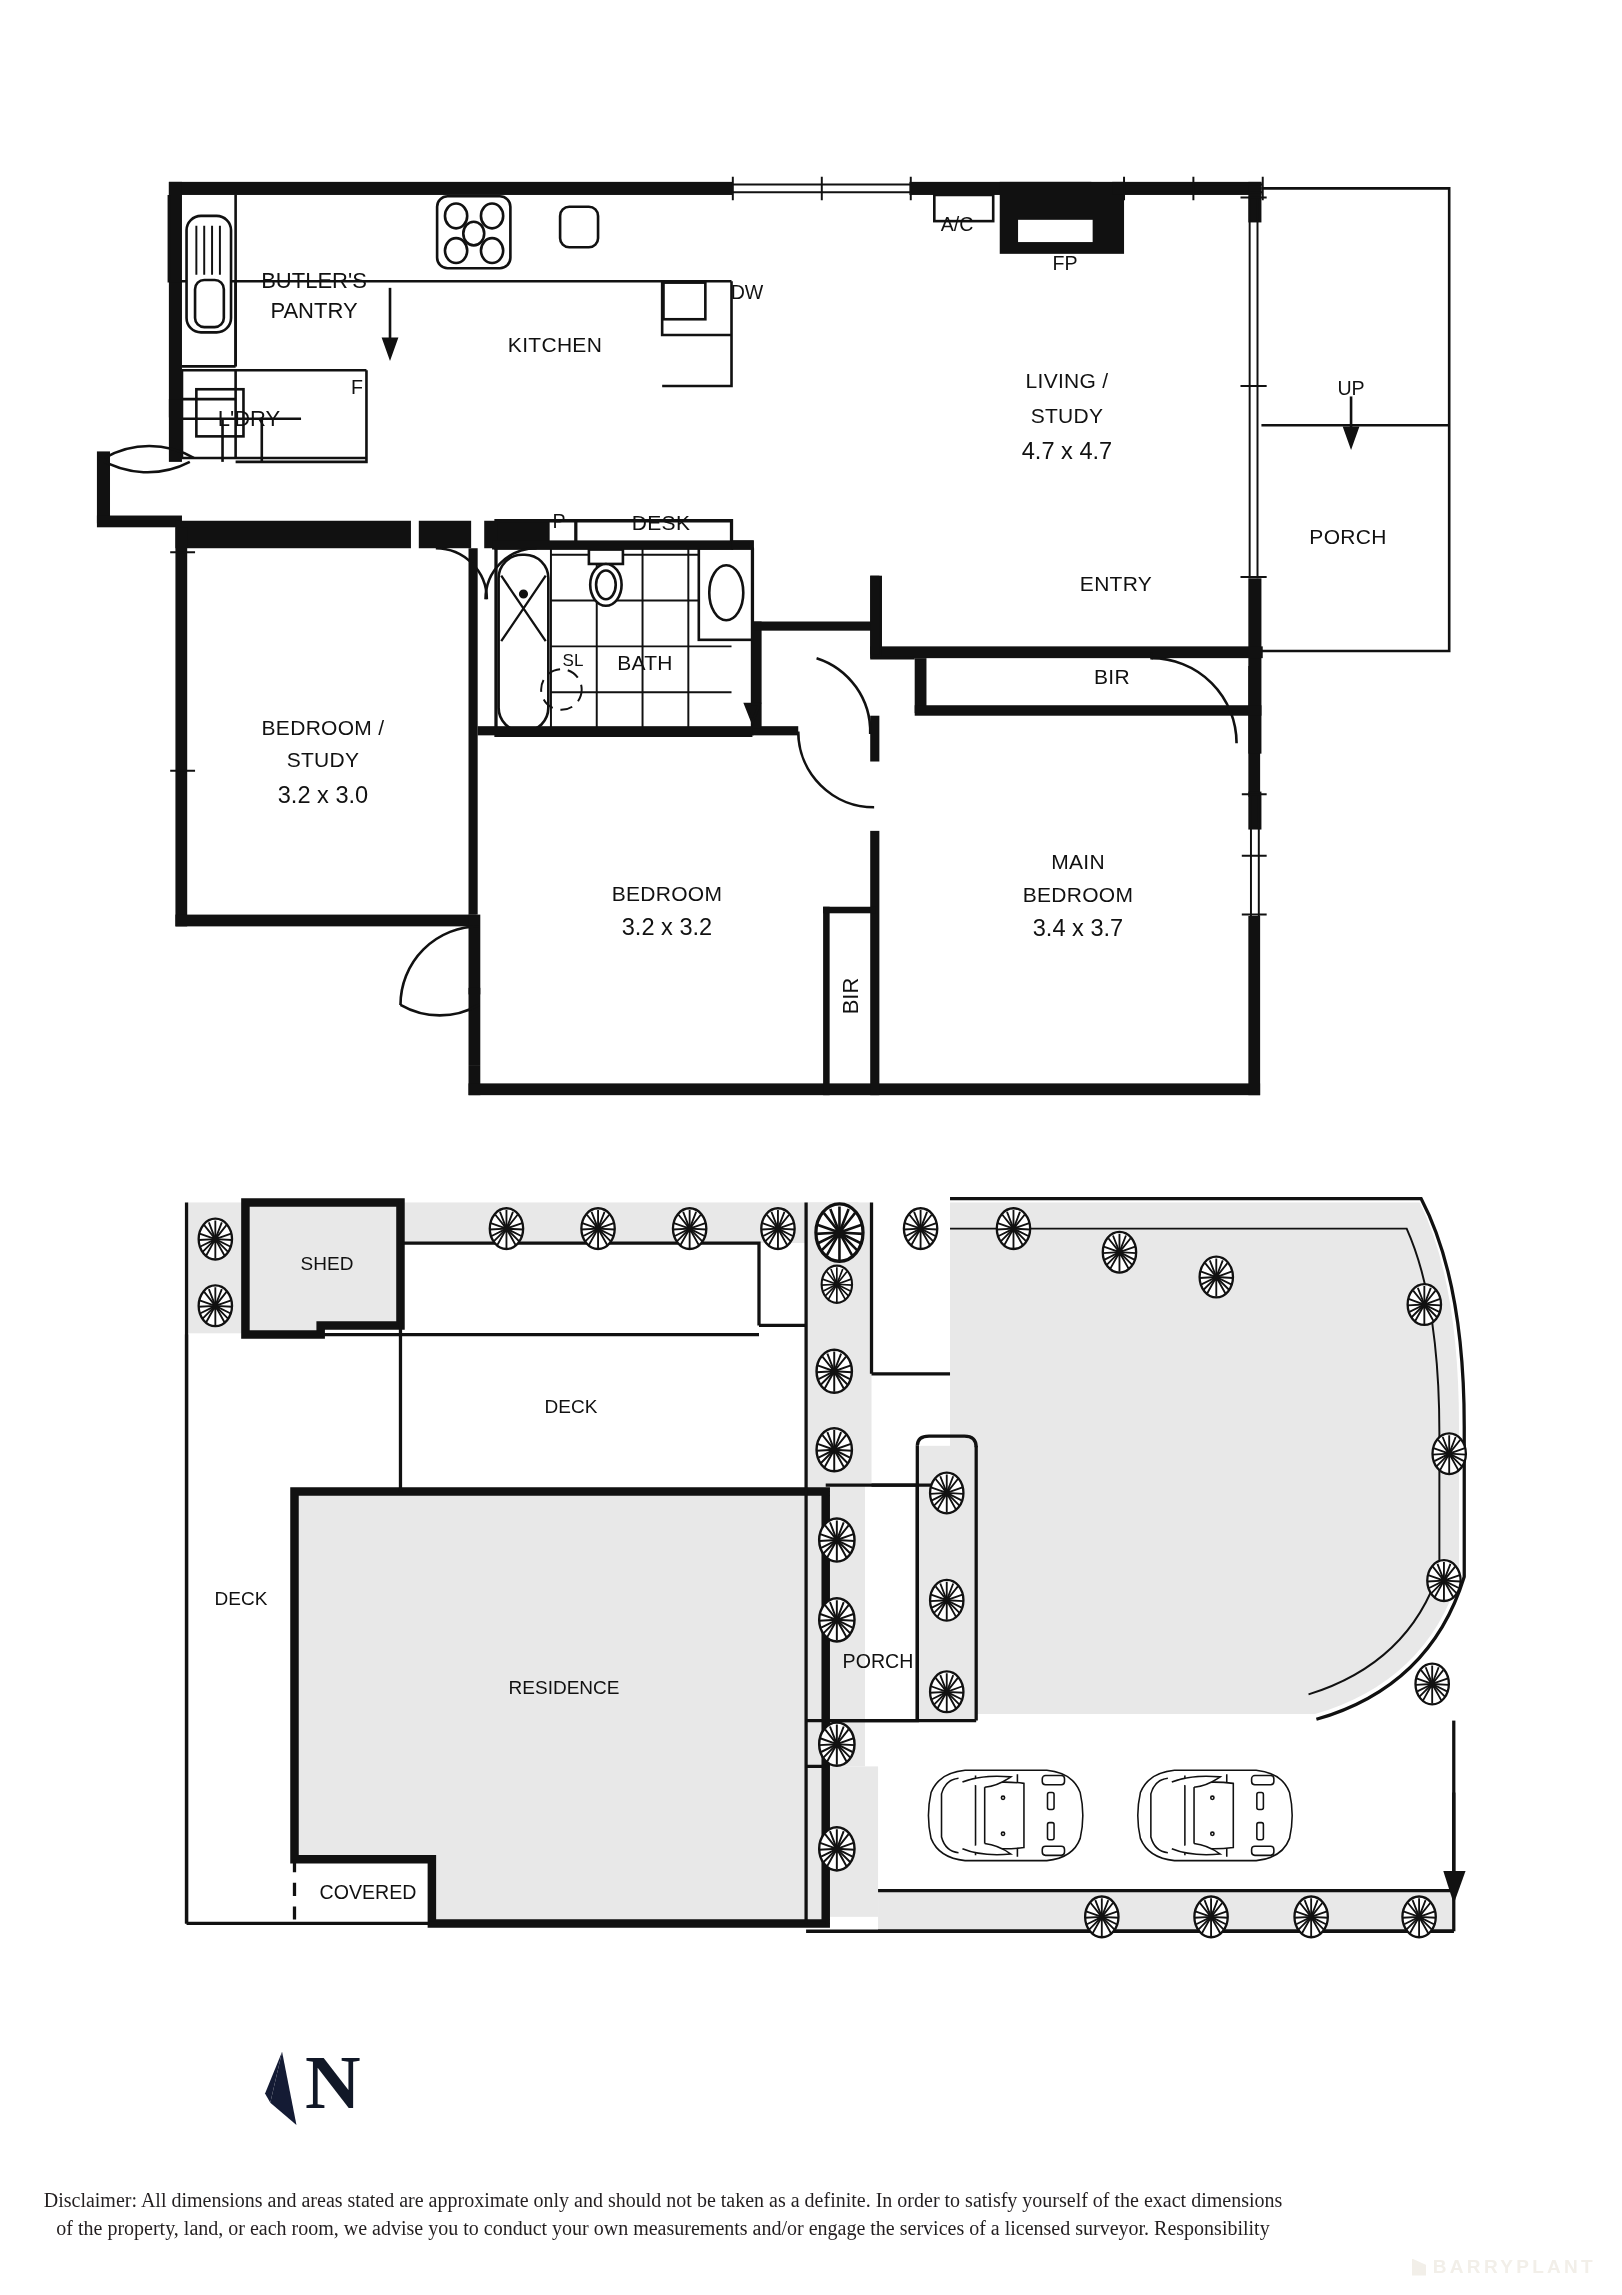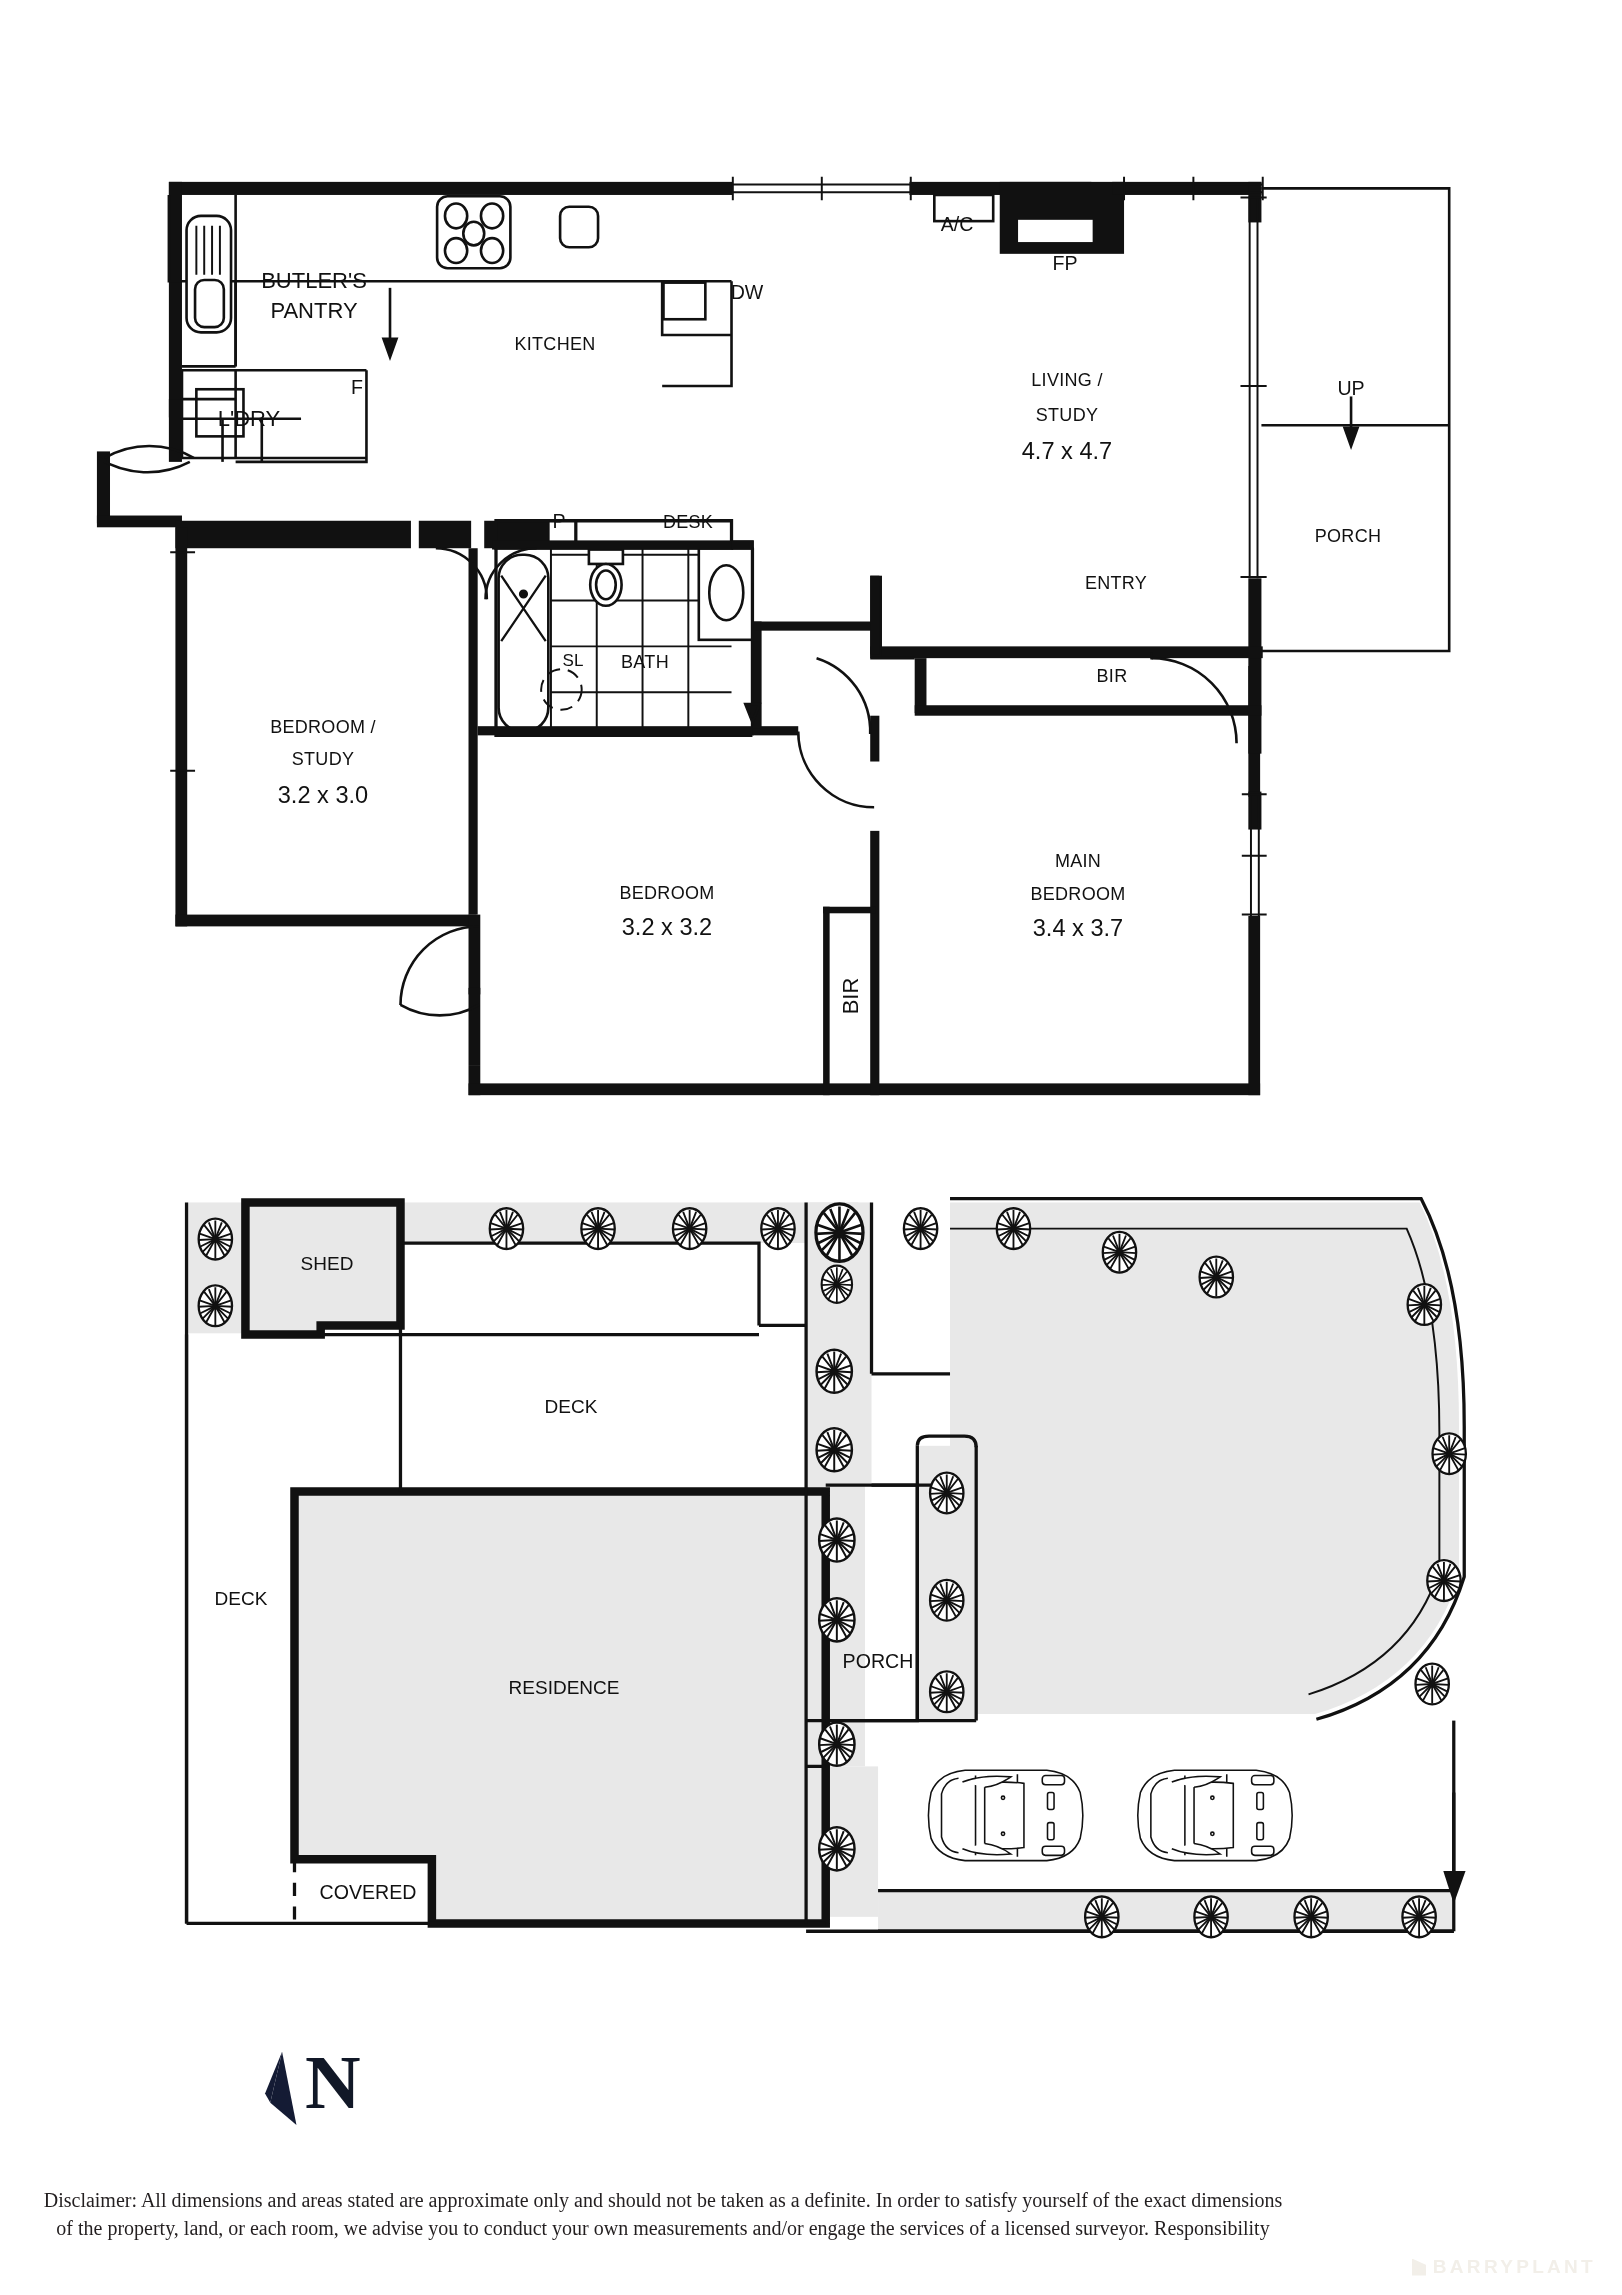--- a/index.html
+++ b/index.html
@@ -5,21 +5,21 @@
   html,body{margin:0;padding:0;background:#ffffff;}
   body{
     width:1622px;height:2295px;position:relative;overflow:hidden;
     font-family:"Liberation Sans", sans-serif;color:#1a1a1a;
   }
   #sheet{position:absolute;left:0;top:0;width:1622px;height:2295px;}
   svg.plan{position:absolute;left:0;top:0;width:1622px;height:2295px;overflow:visible;}
 
   .lbl{position:absolute;text-align:center;line-height:1.1;
        font-family:"Liberation Sans", sans-serif;color:#111;white-space:nowrap;}
-  .lbl.room{font-size:18px;font-weight:400;letter-spacing:0.3px;}
+  .lbl.room{font-size:21px;font-weight:400;letter-spacing:0.3px;}
   .lbl.roomsm{font-size:22px;}
   .lbl.dim{font-size:23.6px;}
   .lbl.tiny{font-size:19.6px;}
   .lbl.vtiny{font-size:17px;}
   .lbl.site{font-size:19px;}
   .rot90{transform:translate(-50%,-50%) rotate(-90deg);}
   .ctr{transform:translate(-50%,-50%);}
 
   #northwrap{position:absolute;left:258px;top:2049px;width:157px;height:85px;}
   #northwrap .nletter{
@@ -410,21 +410,21 @@
 
   <div class="lbl room ctr" style="left:1067px;top:381px;">LIVING /</div>
   <div class="lbl room ctr" style="left:1067px;top:416px;">STUDY</div>
   <div class="lbl dim ctr" style="left:1067px;top:452px;">4.7 x 4.7</div>
 
   <div class="lbl tiny ctr" style="left:1351px;top:389px;">UP</div>
   <div class="lbl room ctr" style="left:1348px;top:537px;">PORCH</div>
   <div class="lbl room ctr" style="left:1116px;top:584px;">ENTRY</div>
 
   <div class="lbl tiny ctr" style="left:559px;top:522px;">P</div>
-  <div class="lbl room ctr" style="left:688px;top:523px;">DESK</div>
+  <div class="lbl room ctr" style="left:661px;top:523px;">DESK</div>
   <div class="lbl room ctr" style="left:645px;top:663px;">BATH</div>
   <div class="lbl vtiny ctr" style="left:573px;top:661px;">SL</div>
 
   <div class="lbl room ctr" style="left:1112px;top:677px;">BIR</div>
   <div class="lbl roomsm rot90" style="left:851px;top:996px;">BIR</div>
 
   <div class="lbl room ctr" style="left:323px;top:728px;">BEDROOM /</div>
   <div class="lbl room ctr" style="left:323px;top:760px;">STUDY</div>
   <div class="lbl dim ctr" style="left:323px;top:796px;">3.2 x 3.0</div>
 

